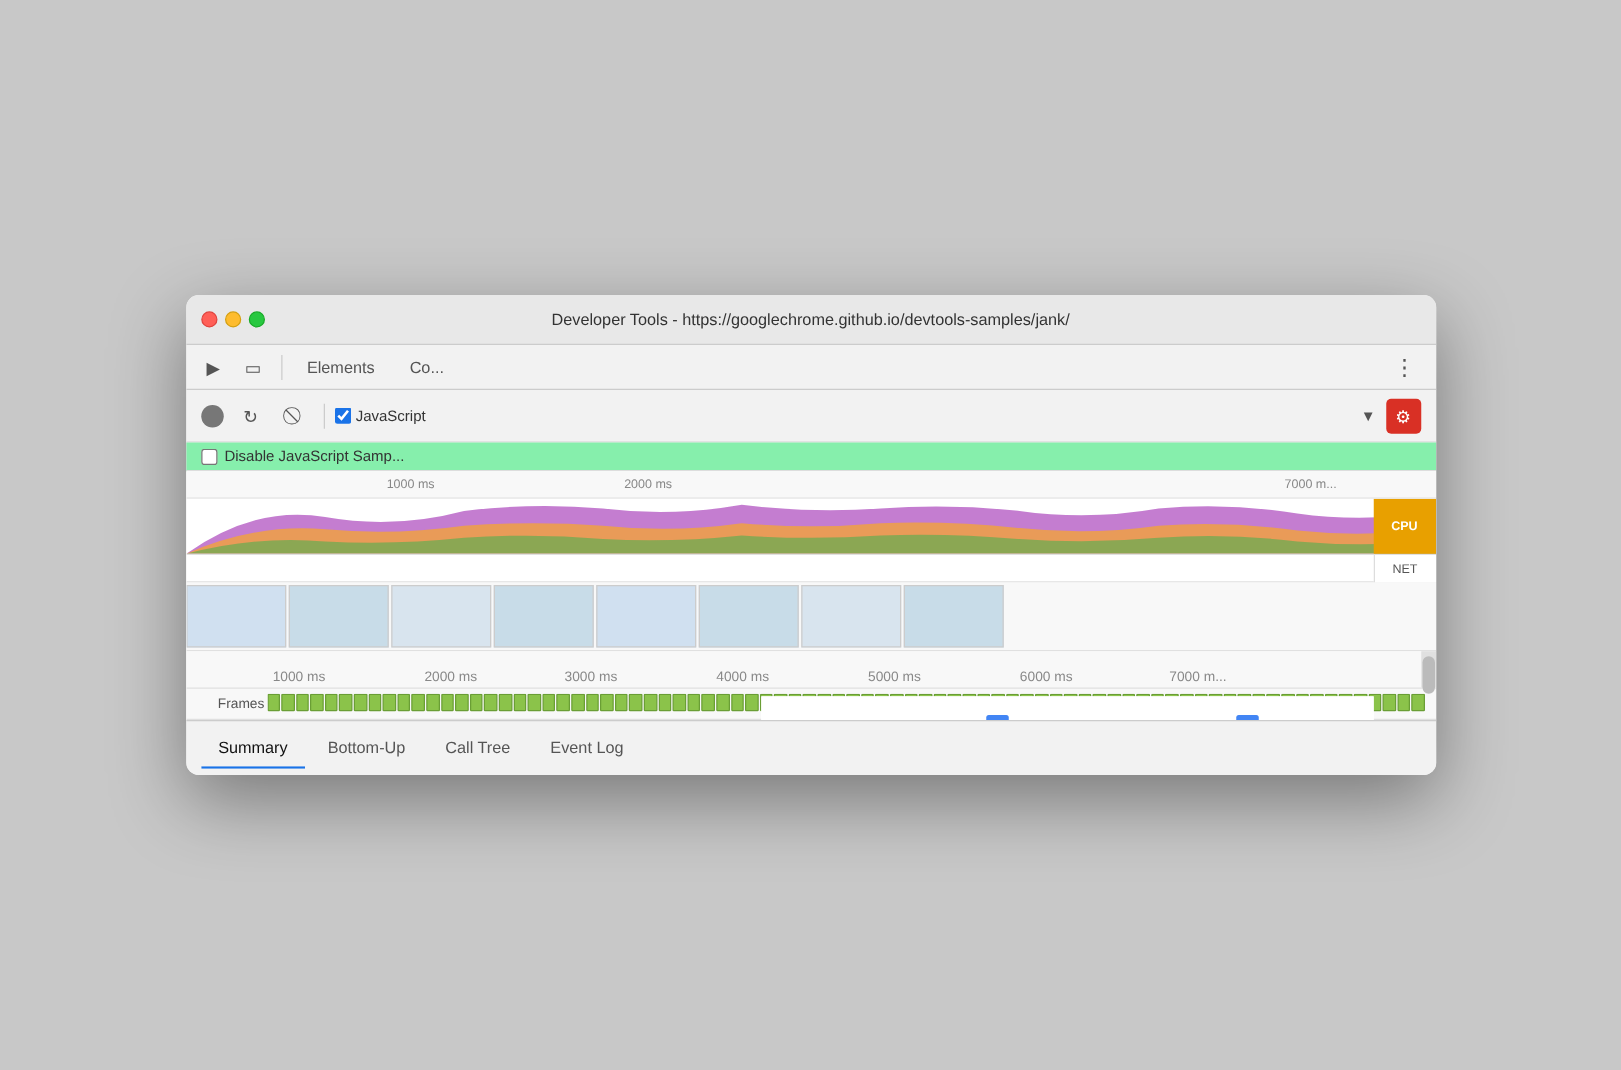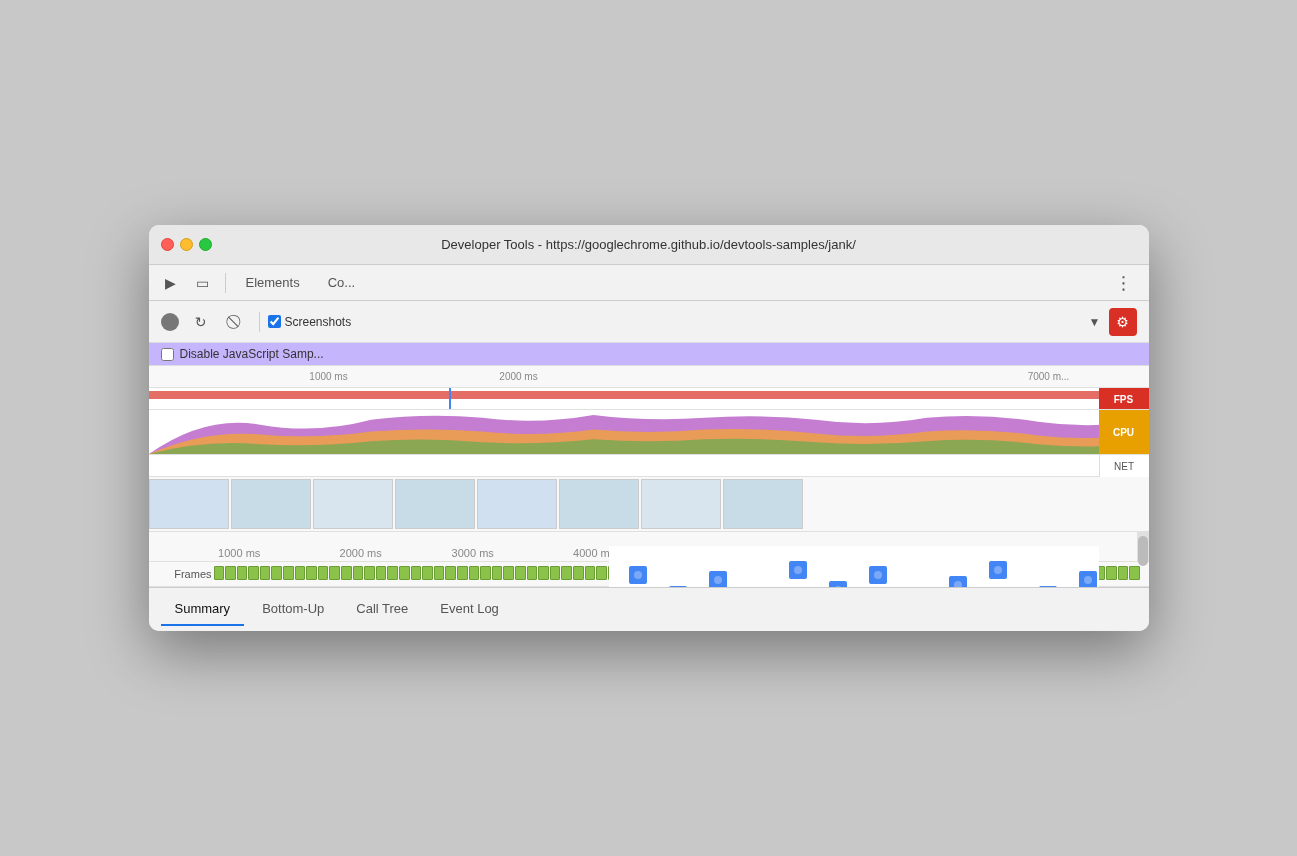--- a/index.html
+++ b/index.html
@@ -147,21 +147,21 @@
     .dropdown-btn {
       background: none;
       border: none;
       cursor: pointer;
       font-size: 12px;
       color: #555;
     }
 
     
     .perf-options {
-      background: #c4b5fd;
+      background: #86efac;
       padding: 4px 12px;
       display: flex;
       gap: 4px;
       border-bottom: 1px solid #ddd;
     }
     .option-row {
       display: flex;
       align-items: center;
       gap: 6px;
       font-size: 12px;
@@ -407,21 +407,21 @@
     <span class="header-more">⋮</span>
   </div>
 
   <div class="perf-toolbar">
     <div class="toolbar-btn btn-record" style="background:#777;width:18px;height:18px;border-radius:50%;"></div>
     <button class="header-icon-btn" style="font-size:14px;">↻</button>
     <button class="header-icon-btn" style="font-size:14px;">⃠</button>
     <div class="toolbar-divider"></div>
     <label class="checkbox-group">
       <input type="checkbox" checked="" style="">
-      <span>Screenshots</span>
+      <span>JavaScript</span>
     </label>
     <div class="toolbar-spacer"></div>
     <span class="dropdown-btn">▼</span>
     <div class="settings-btn">
       <span>⚙</span>
     </div>
   </div>
 
   <div class="perf-options">
     <div class="option-row">
@@ -431,28 +431,20 @@
   </div>
 
   <div class="timeline-container" style="position:relative;">
 
     <div class="timeline-ruler">
       <span class="ruler-mark" style="left:18%;">1000 ms</span>
       <span class="ruler-mark" style="left:37%;">2000 ms</span>
       <span class="ruler-mark" style="left:90%;">7000 m...</span>
     </div>
 
-    <div class="fps-track" style="height:22px;position:relative;">
-      <div style="position:absolute;left:0;top:3px;right:50px;height:8px;background:linear-gradient(to right, #d93025 80%, #d93025 100%);opacity:0.7;"></div>
-      <div style="position:absolute;right:0;top:0;width:50px;height:22px;background:#d93025;display:flex;align-items:center;justify-content:center;">
-        <span style="color:white;font-size:10px;font-weight:bold;">FPS</span>
-      </div>
-
-      <div class="selection-line"></div>
-    </div>
 
     <div class="cpu-track" style="height:45px;position:relative;overflow:hidden;">
 
       <svg width="100%" height="100%" style="position:absolute;left:0;top:0;right:50px;" preserveAspectRatio="none" viewBox="0 0 900 45">
         <path d="M0,45 Q50,5 100,15 Q150,25 200,10 Q250,3 300,8 Q350,15 400,5 Q450,12 500,8 Q550,4 600,10 Q650,18 700,8 Q750,3 800,12 Q850,20 900,10 L900,45 Z" fill="#9c27b0" opacity="0.6"></path>
         <path d="M0,45 Q50,20 100,25 Q150,30 200,22 Q250,18 300,22 Q350,28 400,20 Q450,25 500,20 Q550,18 600,24 Q650,30 700,22 Q750,18 800,26 Q850,32 900,24 L900,45 Z" fill="#f9a825" opacity="0.7"></path>
         <path d="M0,45 Q50,30 100,35 Q150,38 200,32 Q250,28 300,33 Q350,36 400,30 Q450,34 500,30 Q550,28 600,33 Q650,37 700,32 Q750,28 800,35 Q850,40 900,34 L900,45 Z" fill="#4caf50" opacity="0.6"></path>
       </svg>
       <div style="position:absolute;right:0;top:0;width:50px;height:45px;background:#e8a000;display:flex;align-items:center;justify-content:center;">
         <span style="color:white;font-size:10px;font-weight:bold;">CPU</span>

